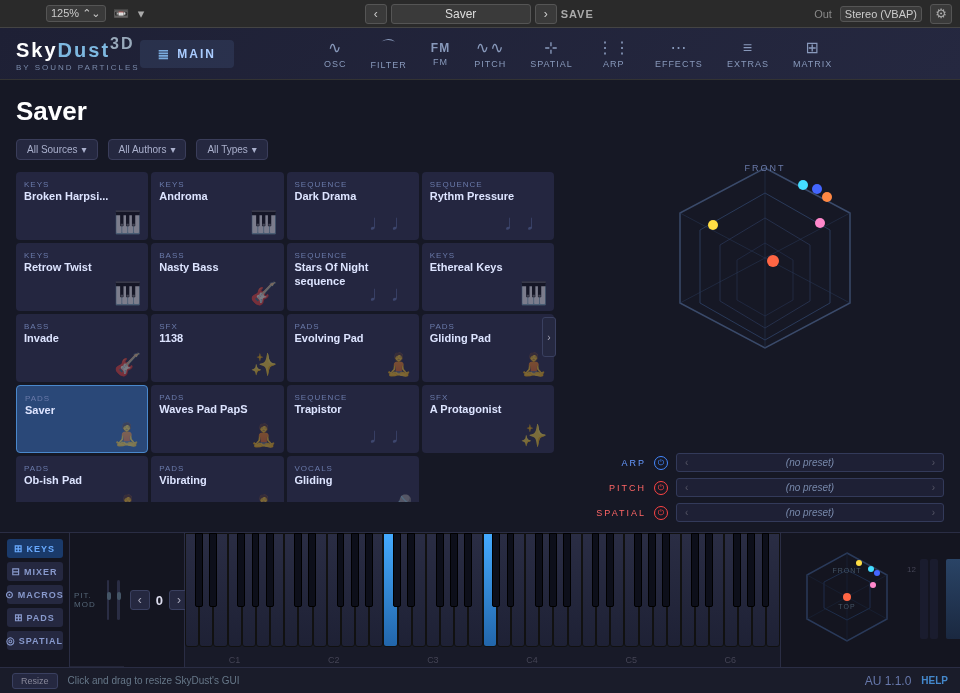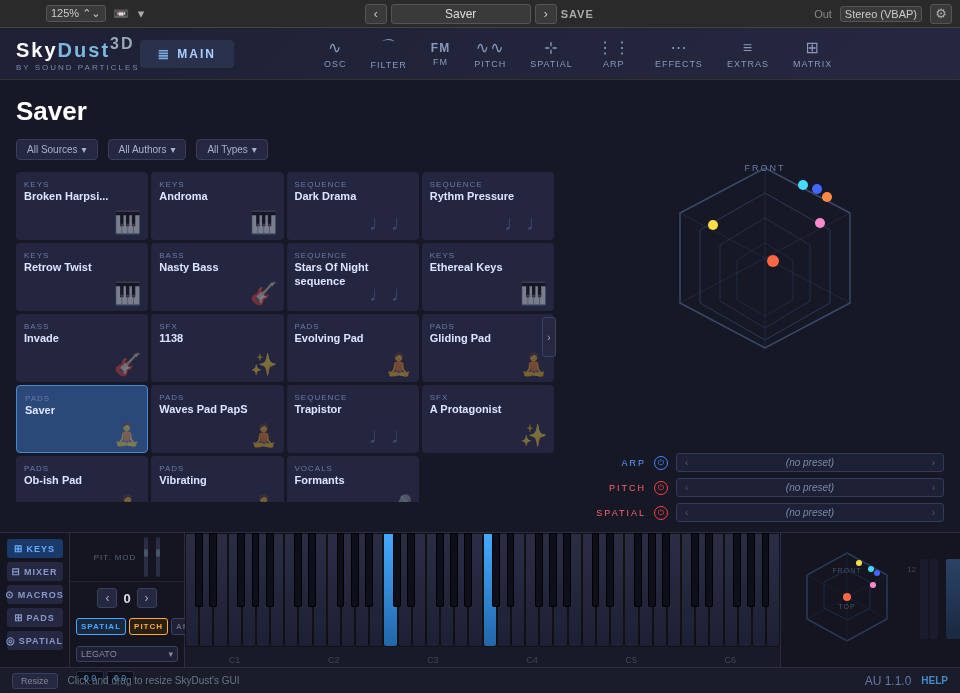--- a/index.html
+++ b/index.html
@@ -367,21 +367,20 @@
       background: #1a3a6a;
       color: #6aabff;
     }
     .sidebar-icon { font-size: 10px; }
 
     .keyboard-controls {
       width: 115px;
       background: #141520;
       border-right: 1px solid #2a2d44;
       display: flex;
-      flex-direction: column;
     }
     .pit-mod-bar {
       display: flex;
       align-items: center;
       justify-content: center;
       gap: 4px;
       padding: 4px;
       border-bottom: 1px solid #222435;
       color: #556677;
       font-size: 8px;
@@ -813,21 +812,21 @@
       <div class="preset-name-text">Ob-ish Pad</div>
       <div class="preset-icon">🧘</div>
     </div>
           <div class="preset-card">
       <div class="preset-type-text">PADS</div>
       <div class="preset-name-text">Vibrating</div>
       <div class="preset-icon">🧘</div>
     </div>
           <div class="preset-card">
       <div class="preset-type-text">VOCALS</div>
-      <div class="preset-name-text">Formants</div>
+      <div class="preset-name-text">Gliding</div>
       <div class="preset-icon">🎤</div>
     </div>
         </div>
       <div class="grid-arrow">›</div>
     </div>
   </div>
 
   <div class="visualizer-panel">
     <div class="spatial-viz">
       <div class="hex-container">

